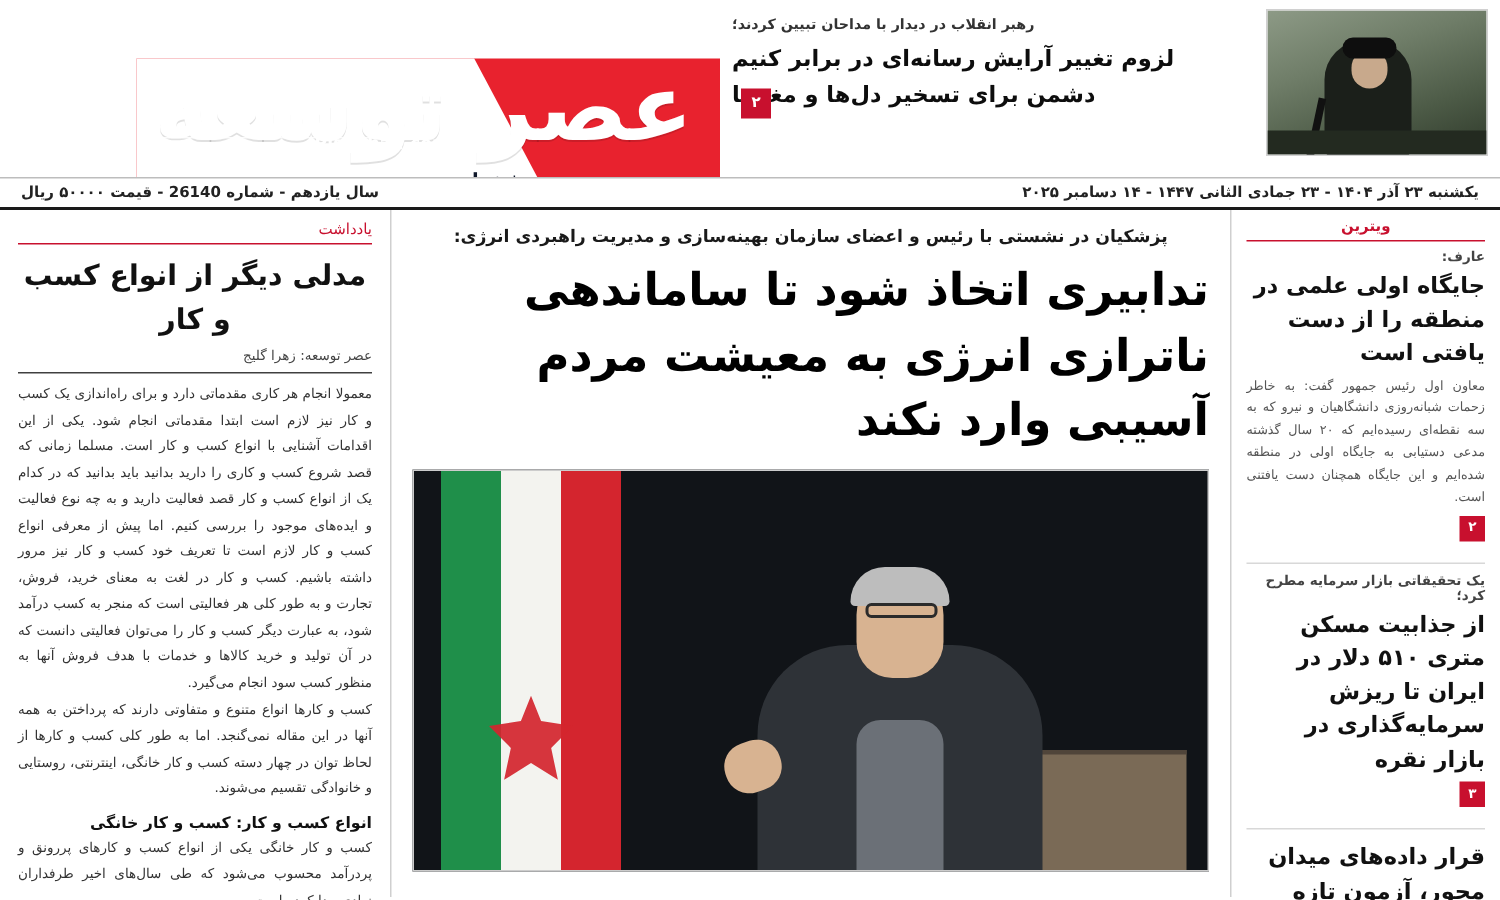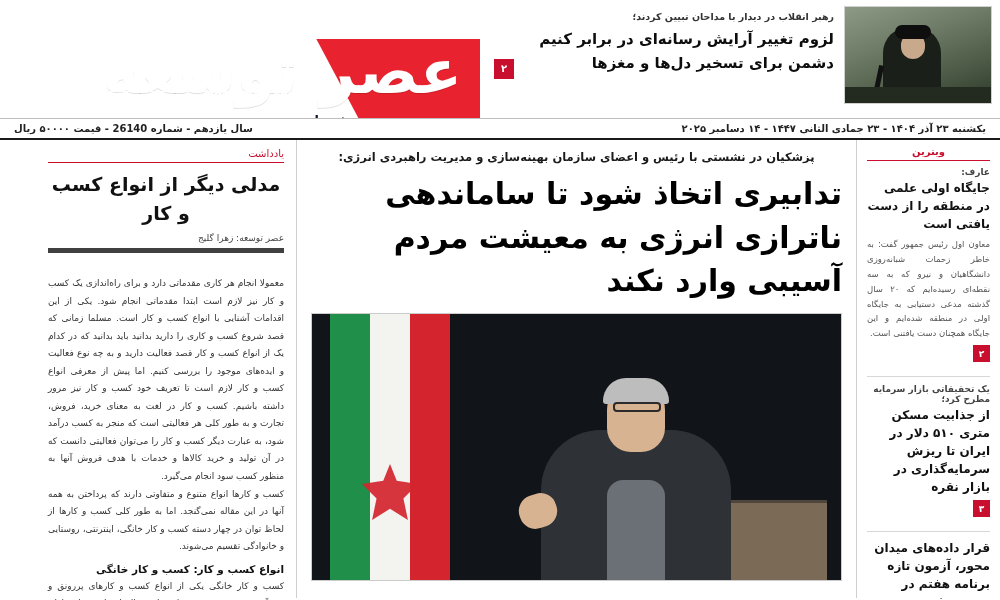--- a/index.html
+++ b/index.html
@@ -71,21 +71,21 @@
     transform: rotate(12deg);
   }
   .lead-photo .desk {
     position: absolute;
     left: 0; bottom: 0; width: 100%; height: 16px;
     background: #232a20;
   }
 
   .lead-text {
     flex: 1;
-    text-align: right;
+    text-align: left;
     padding-top: 4px;
     position: relative;
   }
   .kicker {
     font-size: 9.5px;
     color: #333;
     line-height: 1.4;
     margin-bottom: 5px;
     font-weight: 600;
   }
@@ -183,40 +183,40 @@
   
   .content {
     display: flex;
     flex-direction: row;
     height: 458px;
     width: 1000px;
   }
 
   
   .col-side {
-    width: 144px;
+    width: 180px;
     border-left: 1px solid #cfcfcf;
     padding: 6px 10px 0 10px;
     text-align: right;
   }
   .side-label {
     text-align: center;
     font-size: 10px;
     color: #c8102e;
     font-weight: bold;
     border-bottom: 1px solid #c8102e;
     padding-bottom: 3px;
     margin-bottom: 6px;
   }
   .side-item { margin-bottom: 8px; position: relative; padding-bottom: 6px; }
   .side-item .topic {
     font-size: 9px; color: #444; margin-bottom: 2px; font-weight: 600;
   }
   .side-item .title {
-    font-size: 12px; font-weight: bold; line-height: 1.5; color: #111;
+    font-size: 15px; font-weight: bold; line-height: 1.5; color: #111;
   }
   .side-item .excerpt {
     font-size: 8.5px; line-height: 1.75; color: #555; margin-top: 4px;
     text-align: justify;
   }
   .side-item .pagenum {
     width: 17px; height: 17px;
     background: #c8102e; color: #fff;
     font-size: 9px; font-weight: bold;
     display: flex; align-items: center; justify-content: center;
@@ -341,22 +341,22 @@
   .note-label {
     font-size: 10px; color: #c8102e; font-weight: normal;
     border-bottom: 1px solid #c8102e;
     padding-bottom: 3px; margin-bottom: 7px;
   }
   .note-title {
     font-size: 19px; font-weight: bold; color: #111;
     text-align: center; line-height: 1.5; margin-bottom: 6px;
   }
   .note-byline {
-    font-size: 9px; color: #444; margin-bottom: 22px;
-    border-bottom: 5px solid #404040; padding-bottom: 5px;
+    font-size: 9px; color: #444; margin-bottom: 6px;
+    border-bottom: 1px solid #404040; padding-bottom: 5px;
   }
   .note-body {
     font-size: 9px; line-height: 1.95; color: #333;
     text-align: justify;
   }
   .note-sub {
     font-size: 10.5px; font-weight: bold; color: #111;
     margin: 7px 0 3px 0;
   }
 </style>

